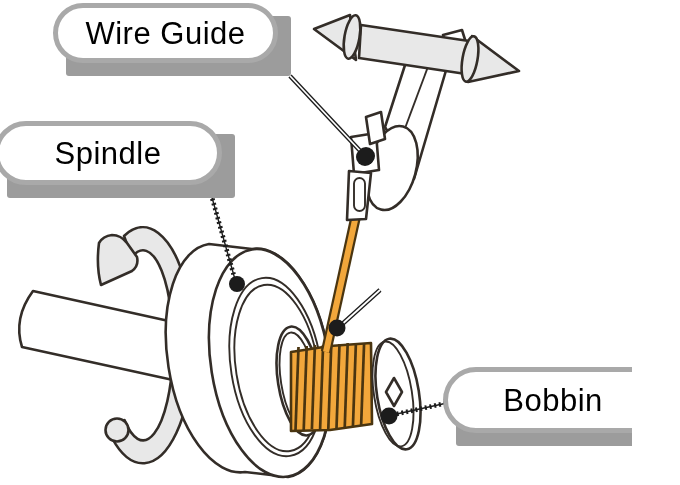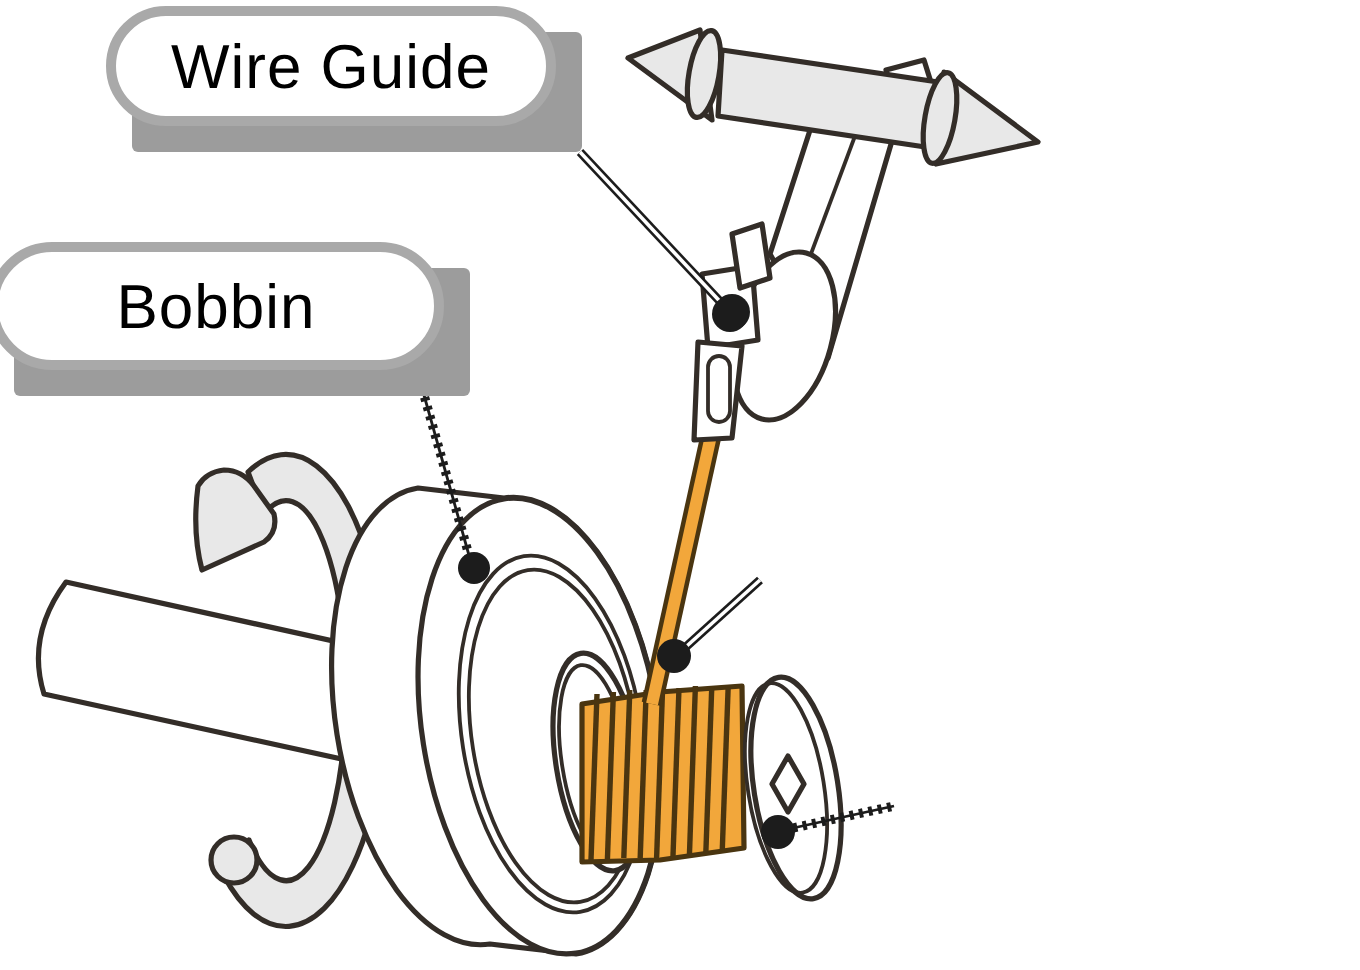--- a/index.html
+++ b/index.html
@@ -138,19 +138,25 @@
   <div class="callout" id="co-wire-guide">
     <div class="shadow"></div>
     <div class="pill">
       <span>Wire Guide</span>
     </div>
   </div>
 
   <div class="callout" id="co-spindle">
     <div class="shadow"></div>
     <div class="pill">
+      <span>Spindle</span>
+    </div>
+  </div>
+
+
+  <div class="callout" id="co-bobbin">
+    <div class="shadow"></div>
+    <div class="pill">
       <span>Bobbin</span>
     </div>
   </div>
 
-
-
 </div>
 
 </body></html>

